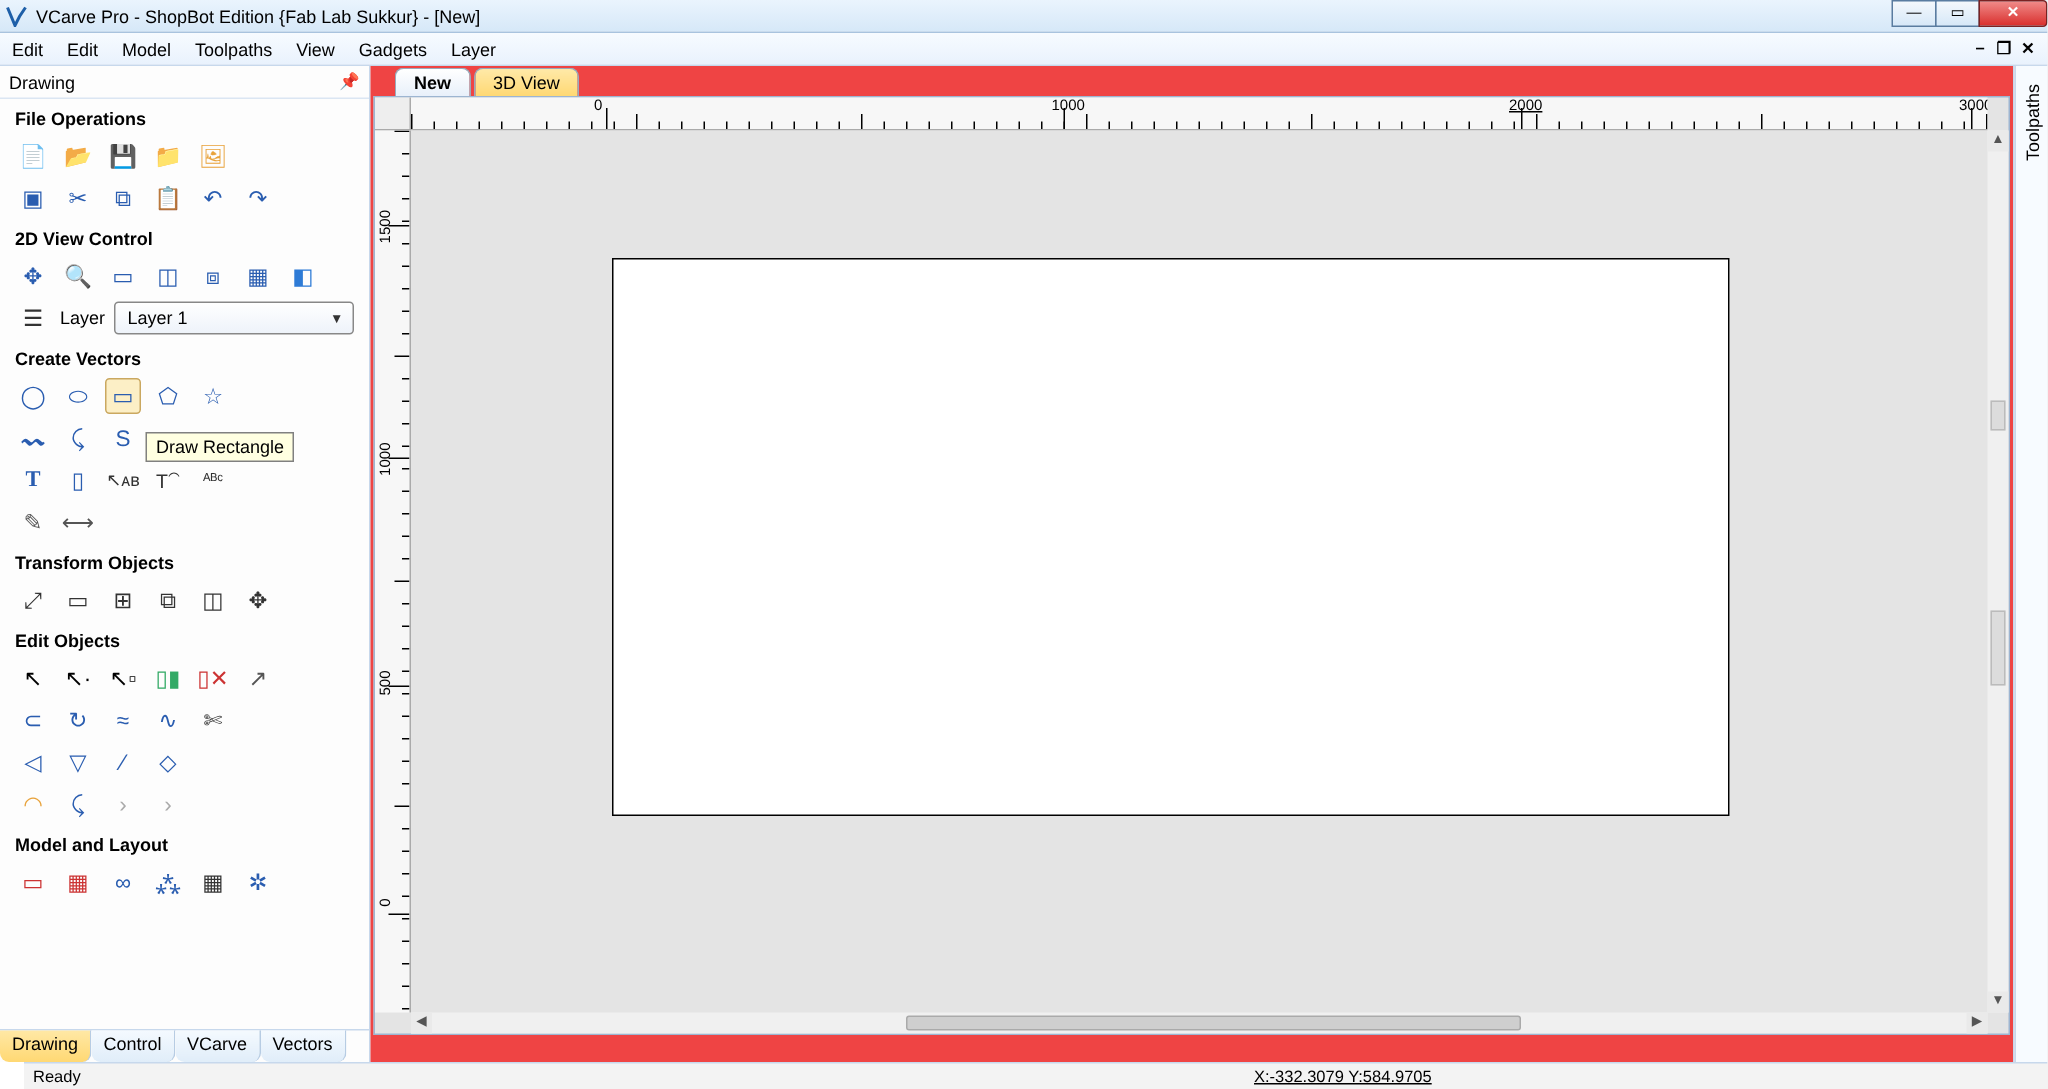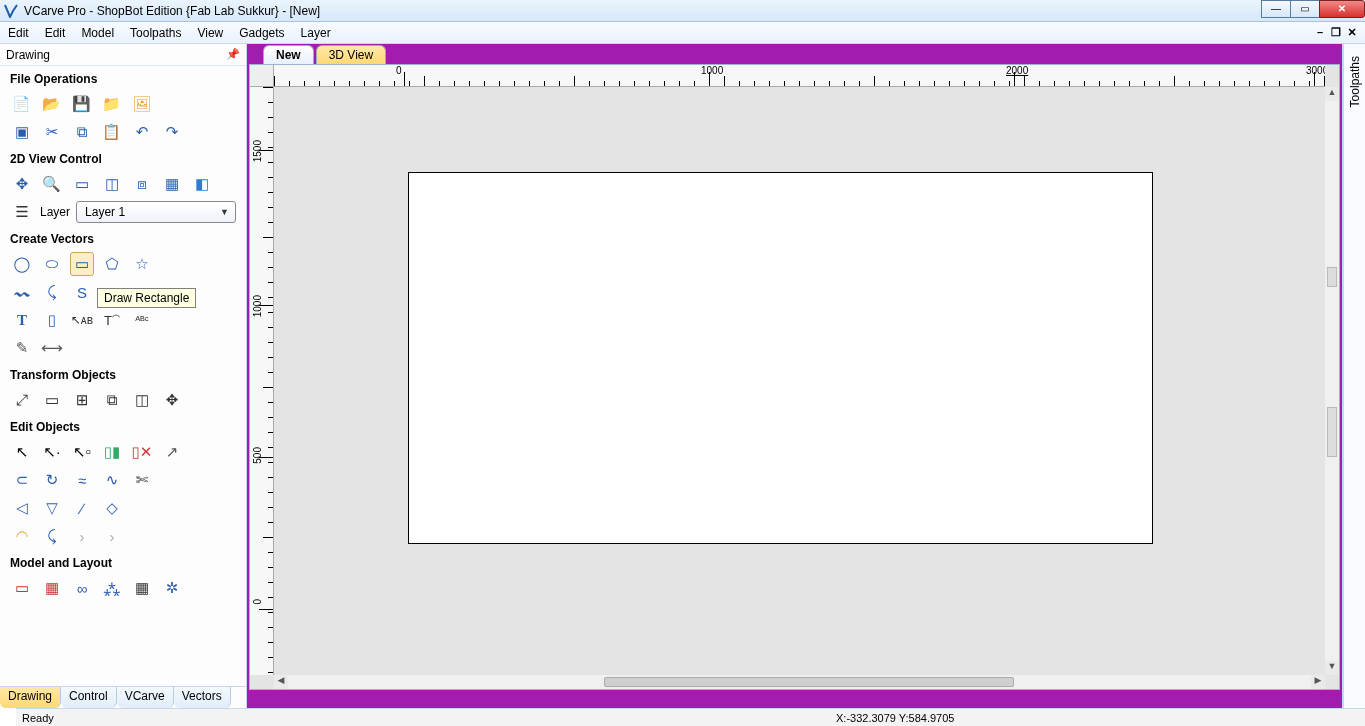--- a/index.html
+++ b/index.html
@@ -41,21 +41,21 @@
 .layer-dd { flex: 1; height: 22px; border: 1px solid #888; background: linear-gradient(#fff,#eef3fa); border-radius: 3px; padding-left: 8px; font-size: 12px; display: flex; align-items: center; position: relative; }
 .layer-dd::after { content: "▼"; position: absolute; right: 6px; font-size: 9px; color: #333; }
 
 .tooltip { position: absolute; left: 97px; top: 222px; background: #ffffe1; border: 1px solid #808080; padding: 2px 6px; font-size: 12px; z-index: 50; }
 
 .panel-bottom-tabs { height: 22px; display: flex; border-top: 1px solid #c7d8ec; overflow: hidden; }
 .ptab { padding: 3px 8px; font-size: 12px; border-right: 1px solid #b7cce3; background: linear-gradient(#f5faff,#e0edf9); border-bottom-left-radius: 6px; border-bottom-right-radius: 6px; margin-top:-1px; }
 .ptab.active { background: linear-gradient(#ffe9a8,#ffd873); }
 
 
-.center { flex: 1; background: #a21caf; position: relative; border-right: 1px solid #c7d8ec; }
+.center { flex: 1; background: #ef4444; position: relative; border-right: 1px solid #c7d8ec; }
 .doc-tabs { position: absolute; left: 16px; top: 0; height: 20px; display: flex; align-items: flex-end; gap: 2px; z-index: 5; }
 .doc-tab { padding: 2px 12px; font-size: 12px; border: 1px solid #9ab; border-bottom: none; border-top-left-radius: 6px; border-top-right-radius: 6px; background: linear-gradient(#fff,#e8f0fa); font-weight: bold; }
 .doc-tab.threeD { background: linear-gradient(#ffe9a8,#ffd873); font-weight: normal; }
 
 .view-wrap { position: absolute; left: 2px; top: 20px; right: 2px; bottom: 18px; background: #e4e4e4; border: 1px solid #9db5d1; }
 
 .ruler-corner { position: absolute; left: 0; top: 0; width: 24px; height: 22px; background: #eee; border-right: 1px solid #aaa; border-bottom: 1px solid #aaa; }
 .ruler-top { position: absolute; left: 24px; top: 0; right: 14px; height: 22px; background: #f7f7f7; border-bottom: 1px solid #aaa; overflow:hidden; }
 .ruler-left { position: absolute; left: 0; top: 22px; width: 24px; bottom: 14px; background: #f7f7f7; border-right: 1px solid #aaa; overflow:hidden; }
 .rlabel { position: absolute; font-size: 10px; color: #000; }
@@ -72,21 +72,21 @@
 .hscroll-gutter { position: absolute; left: 24px; right: 14px; bottom: 0; height: 14px; background: #f0f0f0; display:flex; align-items:center; }
 .hscroll-gutter .arrow { width: 14px; height: 14px; text-align:center; font-size:9px; color:#555; background:#eaeaea; }
 .hthumb { position:absolute; top:2px; height:10px; background:#cfcfcf; border:1px solid #aaa; border-radius:2px; }
 
 
 .right-strip { width: 22px; background: #f7fbff; border-left: 1px solid #c7d8ec; position: relative; }
 .right-strip .vert-text { writing-mode: vertical-rl; transform: rotate(180deg); font-size: 12px; position: absolute; top: 12px; left: 4px; }
 
 
 .statusbar { position: absolute; left: 16px; right: 0; bottom: 0; height: 18px; background: #f3f3f3; border-top: 1px solid #c7d8ec; display: flex; align-items: center; font-size: 11px; padding-left: 6px; }
-.statusbar .coords { position: absolute; left: 820px; }
+.statusbar .coords { position: absolute; left: 820px; text-decoration: underline; }
 </style>
 </head>
 <body>
 
 <div class="titlebar">
   <span class="app-icon">
     <svg width="14" height="14" viewBox="0 0 14 14">
         <path d="M1 1 L6 13 L9 7 L13 1" stroke="#1e5fa8" stroke-width="2" fill="none"></path>
       </svg>
   </span>

